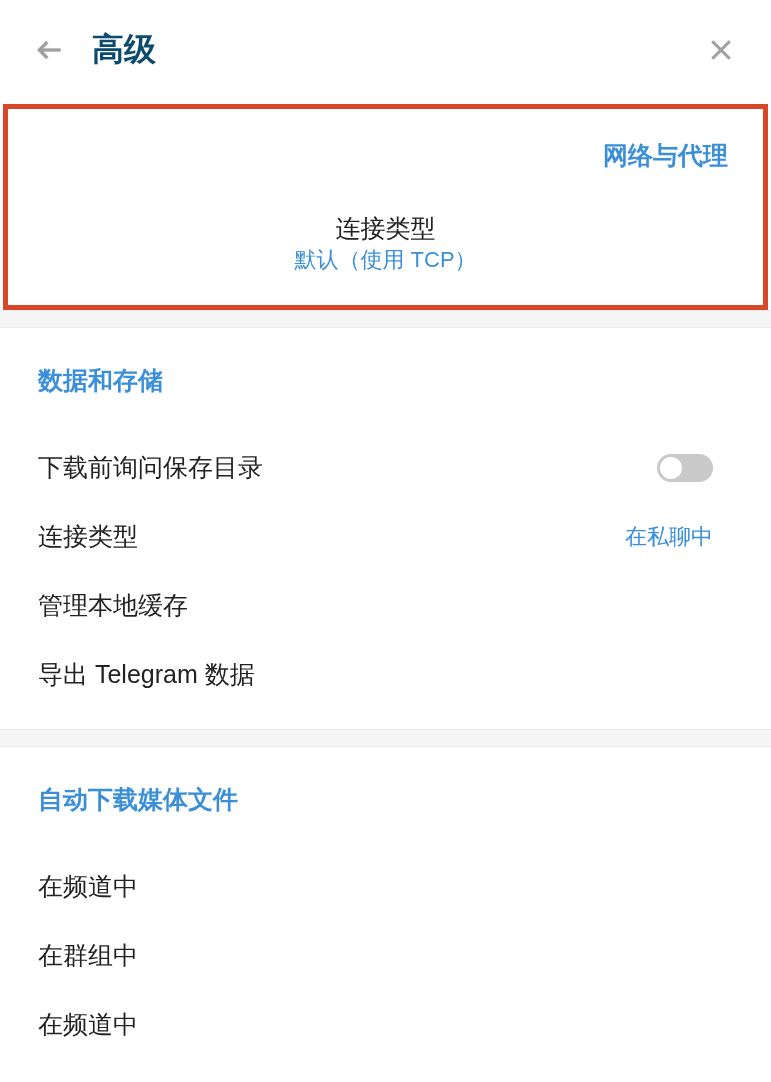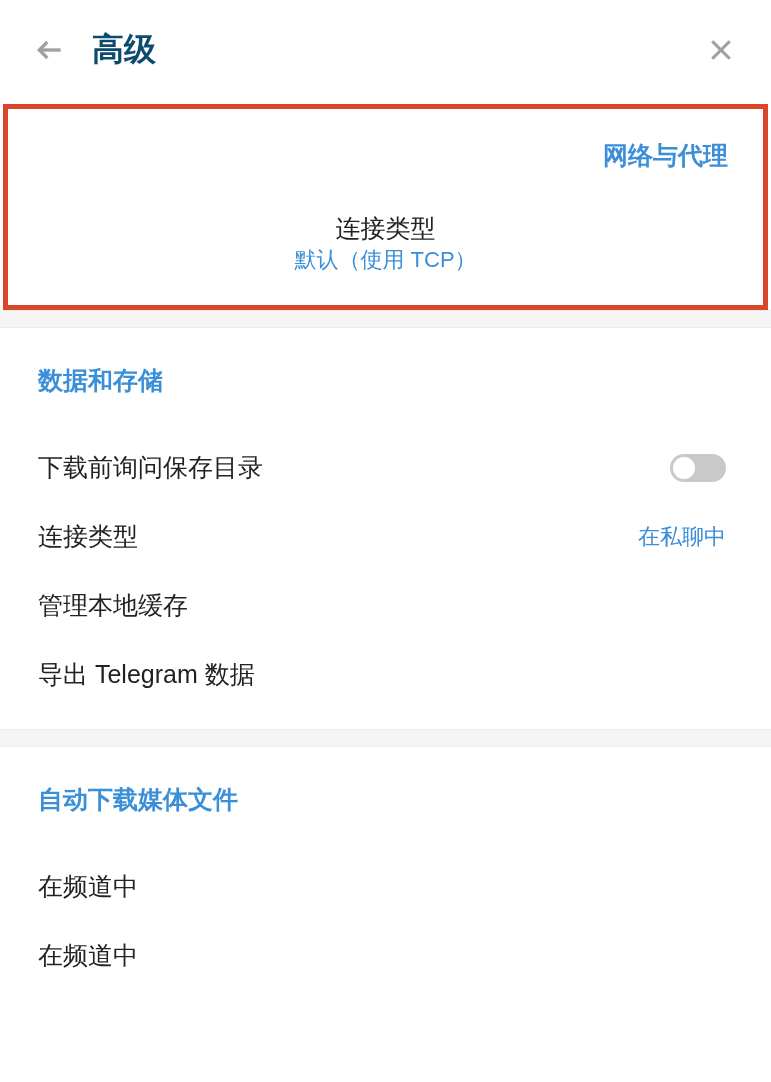--- a/index.html
+++ b/index.html
@@ -53,21 +53,21 @@
       width: 30px;
       height: 30px;
       stroke: #a0a0a0;
       fill: none;
       stroke-width: 2.5;
     }
     .section {
       padding: 0;
     }
     .section-inner {
-      padding: 36px 45px 20px 38px;
+      padding: 36px 58px 20px 38px;
     }
     .section-title {
       font-size: 25px;
       font-weight: 600;
       color: #3a8fd8;
       margin-bottom: 36px;
     }
     .row {
       display: flex;
       align-items: center;
@@ -179,16 +179,19 @@
 
 <div class="divider"></div>
 
 <div class="section">
   <div class="section-inner">
     <div class="section-title">自动下载媒体文件</div>
     <div class="row">
       <span class="row-label">在频道中</span>
     </div>
     <div class="row">
+      <span class="row-label">在群组中</span>
+    </div>
+    <div class="row">
       <span class="row-label">在频道中</span>
     </div>
   </div>
 </div>
 
 </body></html>

